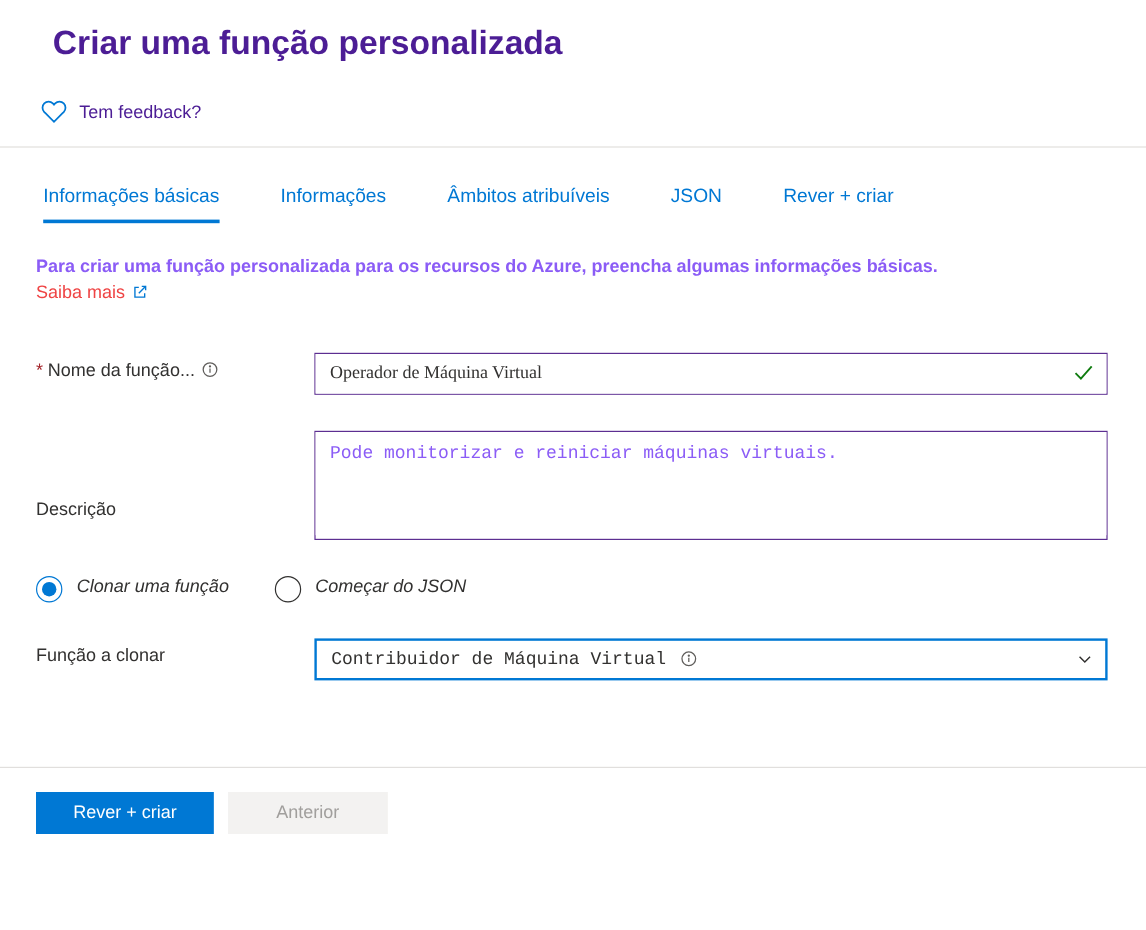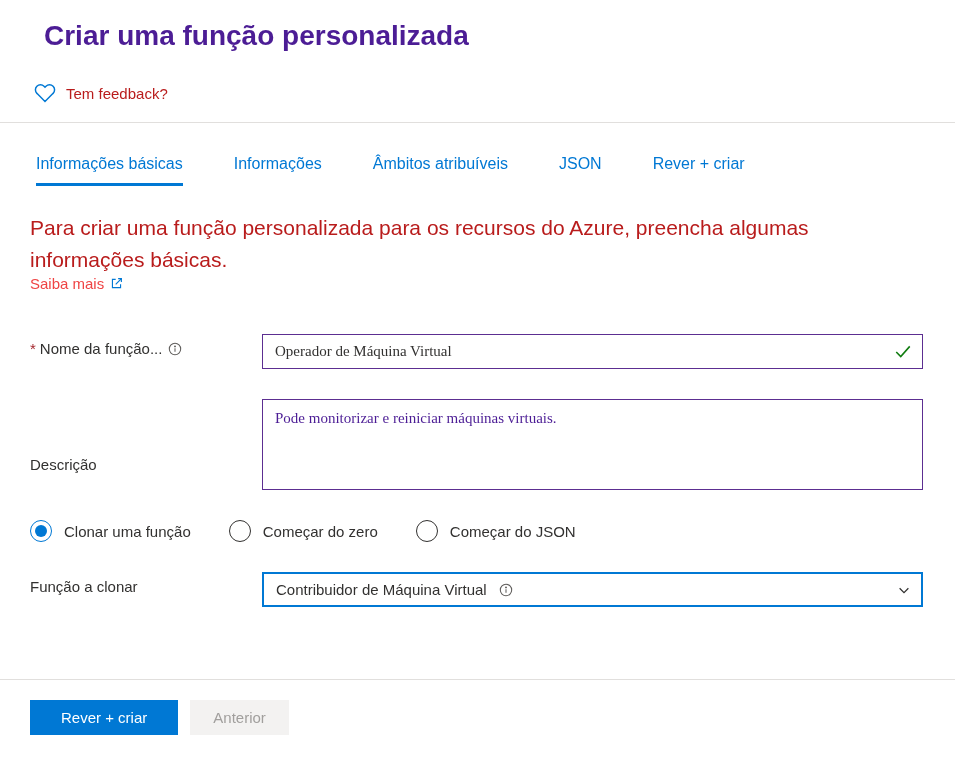--- a/index.html
+++ b/index.html
@@ -28,21 +28,21 @@
       padding: 12px 30px 18px 34px;
       border-bottom: 1px solid #e1dfdd;
     }
     .heart-icon {
       color: #0078d4;
       margin-right: 10px;
       display: flex;
       align-items: center;
     }
     .feedback-text {
-      color: #b91c1c;
+      color: #4c1d95;
       font-size: 15px;
     }
     .tabs {
       display: flex;
       gap: 51px;
       padding: 32px 30px 0 36px;
     }
     .tab {
       color: #0078d4;
       font-size: 16px;
@@ -50,23 +50,24 @@
       cursor: pointer;
       border-bottom: 3px solid transparent;
     }
     .tab.active {
       border-bottom: 3px solid #0078d4;
     }
     .content {
       padding: 26px 30px 30px;
     }
     .intro-text {
-      font-size: 21px;
-      color: #b91c1c;
+      font-size: 15px;
+      color: #8b5cf6;
       line-height: 1.5;
+      font-weight: bold;
     }
     .learn-more {
       color: #ef4444;
       text-decoration: none;
       display: inline-flex;
       align-items: center;
       gap: 6px;
       font-size: 15px;
       cursor: pointer;
     }
@@ -136,36 +137,36 @@
       display: flex;
     }
     .textarea-wrapper {
       border: 1px solid #5c2e91;
     }
     .textarea-input {
       width: 100%;
       border: none;
       padding: 10px 12px;
       font-size: 15px;
-      font-family: Liberation Serif, serif;
-      color: #4c1d95;
+      font-family: Liberation Mono, monospace;
+      color: #8b5cf6;
       outline: none;
       resize: none;
       height: 86px;
     }
     .radio-group {
       display: flex;
       gap: 38px;
       align-items: center;
     }
     .radio-option {
       display: flex;
-      align-items: center;
       gap: 12px;
       cursor: pointer;
+      font-style: italic;
     }
     .radio-circle {
       width: 22px;
       height: 22px;
       border: 1.5px solid #323130;
       border-radius: 50%;
       display: flex;
       align-items: center;
       justify-content: center;
     }
@@ -187,36 +188,37 @@
       align-items: center;
       padding: 7px 10px 7px 12px;
       cursor: pointer;
       justify-content: space-between;
     }
     .select-value {
       display: flex;
       align-items: center;
       gap: 6px;
       font-size: 15px;
+      font-family: Liberation Mono, monospace;
     }
     .chevron-down {
       color: #323130;
       display: flex;
     }
     .footer-divider {
       border-top: 1px solid #e1dfdd;
       margin-top: 12px;
     }
     .footer {
       padding: 20px 30px;
       display: flex;
       gap: 12px;
     }
     .btn {
-      padding: 8px 22px;
+      padding: 8px 39px;
       font-size: 15px;
       font-family: inherit;
       border: 1px solid #8a8886;
       background: #ffffff;
       cursor: pointer;
     }
     .btn-primary {
       background: #0078d4;
       color: #ffffff;
       border: 1px solid #0078d4;
@@ -302,24 +304,20 @@
     </div>
 
     <div class="form-row">
       <div class="form-control-col">
         <div class="radio-group">
           <div class="radio-option">
             <div class="radio-circle selected">
               <div class="radio-dot"></div>
             </div>
             <span class="radio-label">Clonar uma função</span>
-          </div>
-          <div class="radio-option">
-            <div class="radio-circle"></div>
-            <span class="radio-label">Começar do zero</span>
           </div>
           <div class="radio-option">
             <div class="radio-circle"></div>
             <span class="radio-label">Começar do JSON</span>
           </div>
         </div>
       </div>
     </div>
 
     <div class="form-row">

